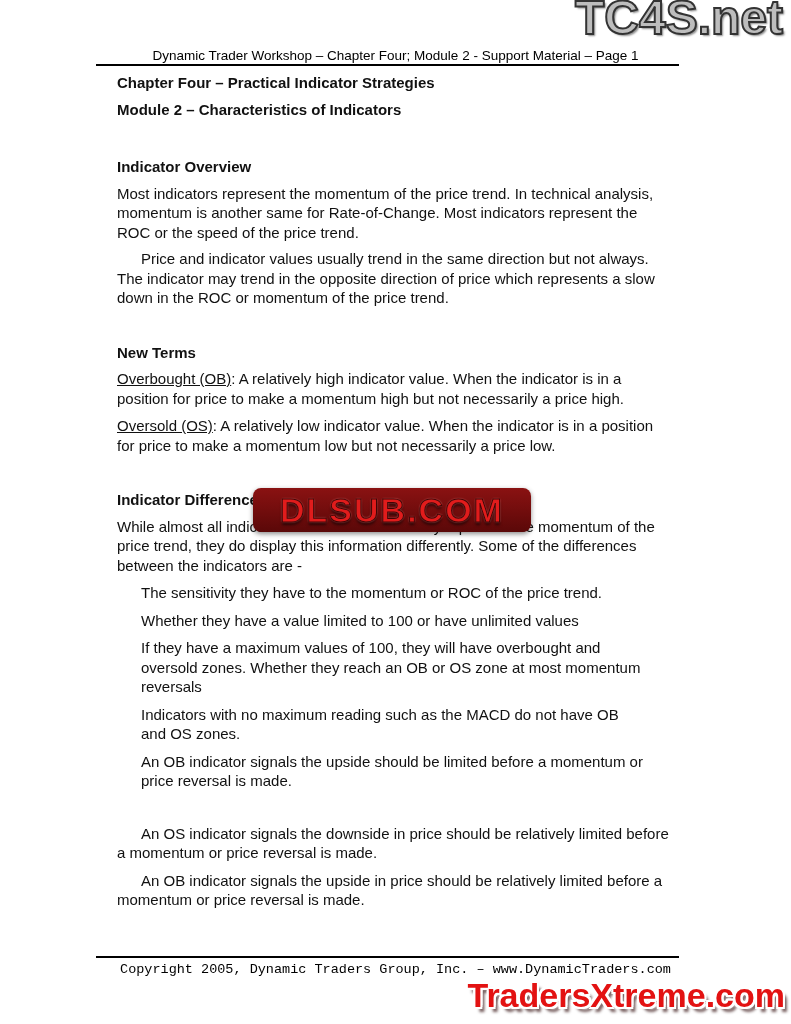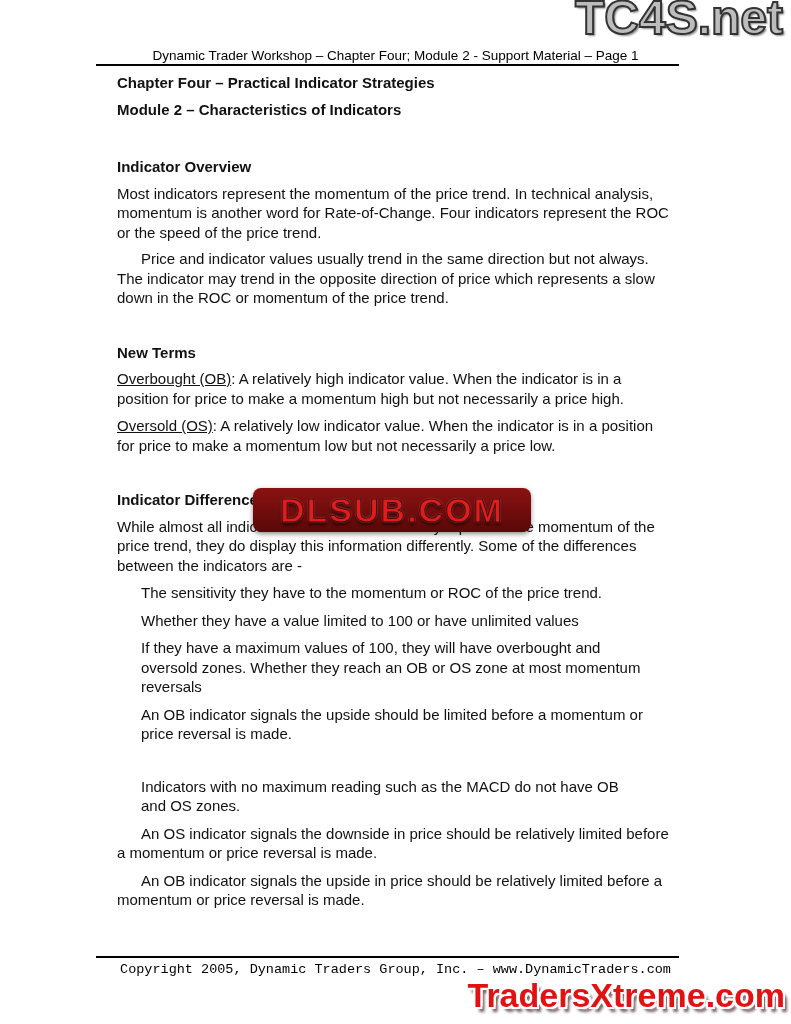--- a/index.html
+++ b/index.html
@@ -124,35 +124,35 @@
 
   <div class="header-text">Dynamic Trader Workshop – Chapter Four; Module 2 - Support Material – Page 1</div>
   <div class="rule header-rule"></div>
 
   <div class="content">
 
     <p class="bold mb-7">Chapter Four – Practical Indicator Strategies</p>
     <p class="bold mb-38">Module 2 – Characteristics of Indicators</p>
 
     <p class="bold mb-7">Indicator Overview</p>
-    <p class="mb-7">Most indicators represent the momentum of the price trend. In technical analysis, momentum is another word for Rate-of-Change. Four indicators represent the ROC or the speed of the price trend.</p>
+    <p class="mb-7">Most indicators represent the momentum of the price trend. In technical analysis, momentum is another same for Rate-of-Change. Most indicators represent the ROC or the speed of the price trend.</p>
     <p class="indent-first mb-35">Price and indicator values usually trend in the same direction but not always. The indicator may trend in the opposite direction of price which represents a slow down in the ROC or momentum of the price trend.</p>
 
     <p class="bold mb-7">New Terms</p>
     <p><span class="underline">Overbought (OB)</span><span>: A relatively high indicator value. When the indicator is in a position for price to make a momentum high but not necessarily a price high.</span></p>
     <p class="mb-35"><span class="underline">Oversold (OS)</span><span>: A relatively low indicator value. When the indicator is in a position for price to make a momentum low but not necessarily a price low.</span></p>
 
     <p class="bold mb-7">Indicator Differences</p>
     <p>While almost all indicators are similar in that they represent the momentum of the price trend, they do display this information differently. Some of the differences between the indicators are -</p>
 
     <p class="list-item">The sensitivity they have to the momentum or ROC of the price trend.</p>
     <p class="list-item">Whether they have a value limited to 100 or have unlimited values</p>
     <p class="list-item">If they have a maximum values of 100, they will have overbought and oversold zones. Whether they reach an OB or OS zone at most momentum reversals</p>
+    <p class="list-item">Indicators with no maximum reading such as the MACD do not have OB and OS zones.</p>
     <p class="list-item mb-33">An OB indicator signals the upside should be limited before a momentum or price reversal is made.</p>
-    <p class="list-item">Indicators with no maximum reading such as the MACD do not have OB and OS zones.</p>
 
     <p class="indent-first">An OS indicator signals the downside in price should be relatively limited before a momentum or price reversal is made.</p>
     <p class="indent-first">An OB indicator signals the upside in price should be relatively limited before a momentum or price reversal is made.</p>
 
   </div>
 
   <div class="wm-dlsub">
     <span>DLSUB.COM</span>
   </div>
 

